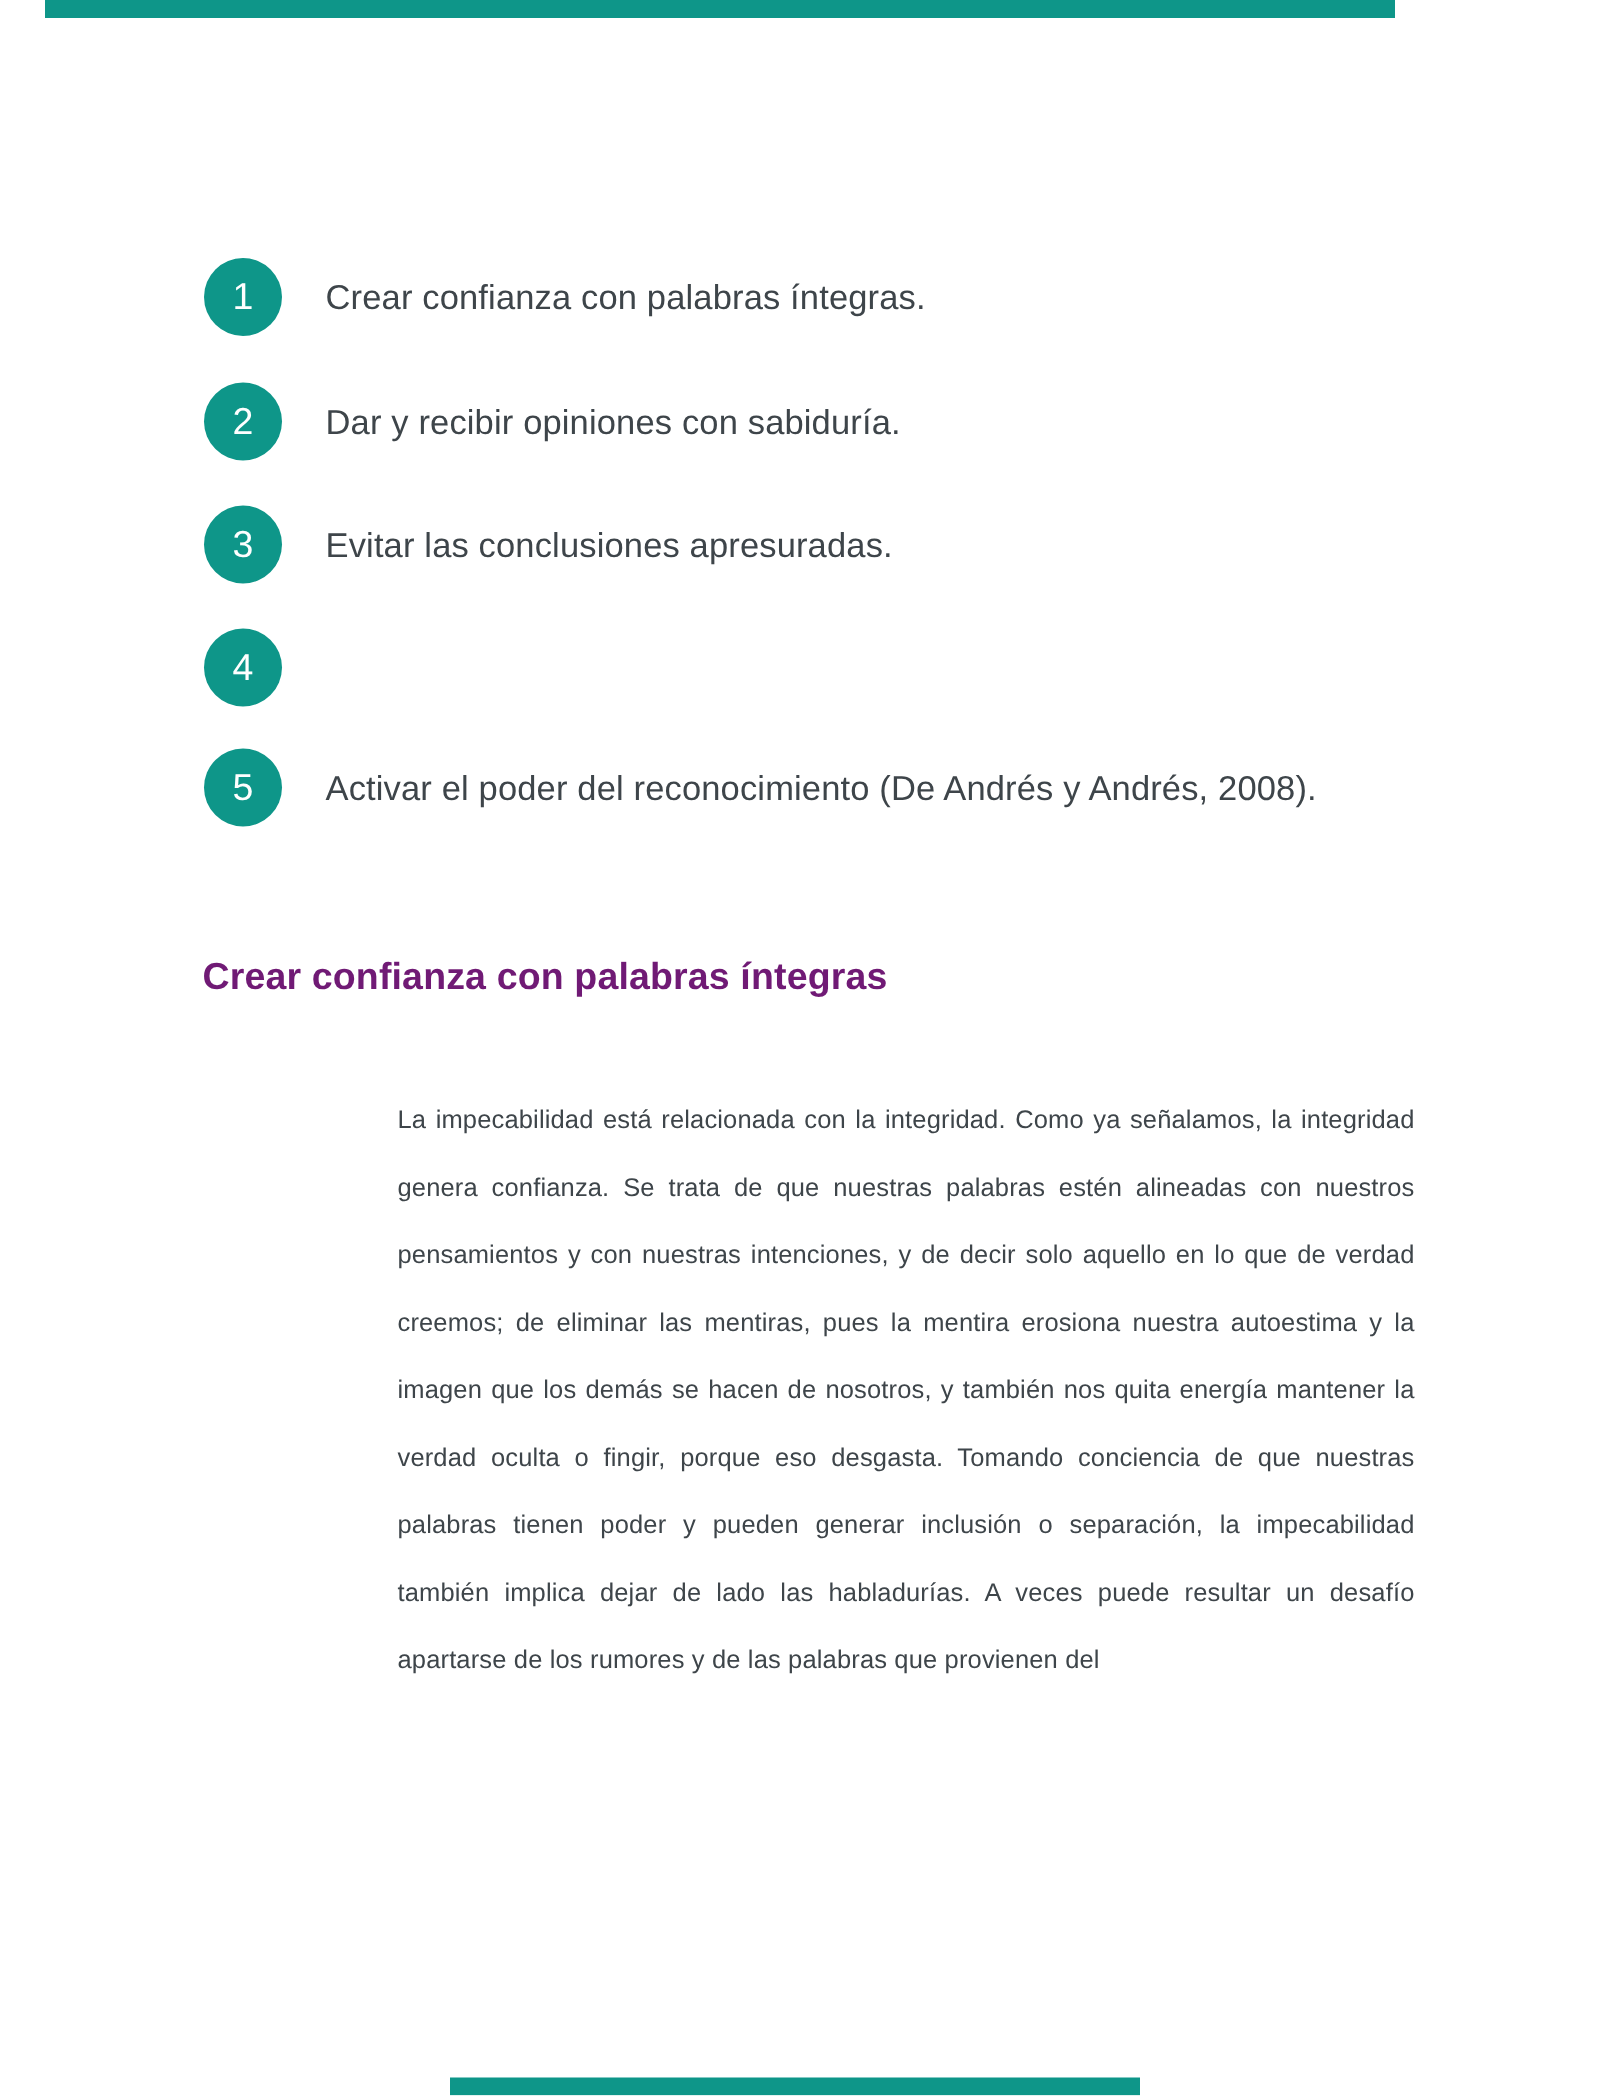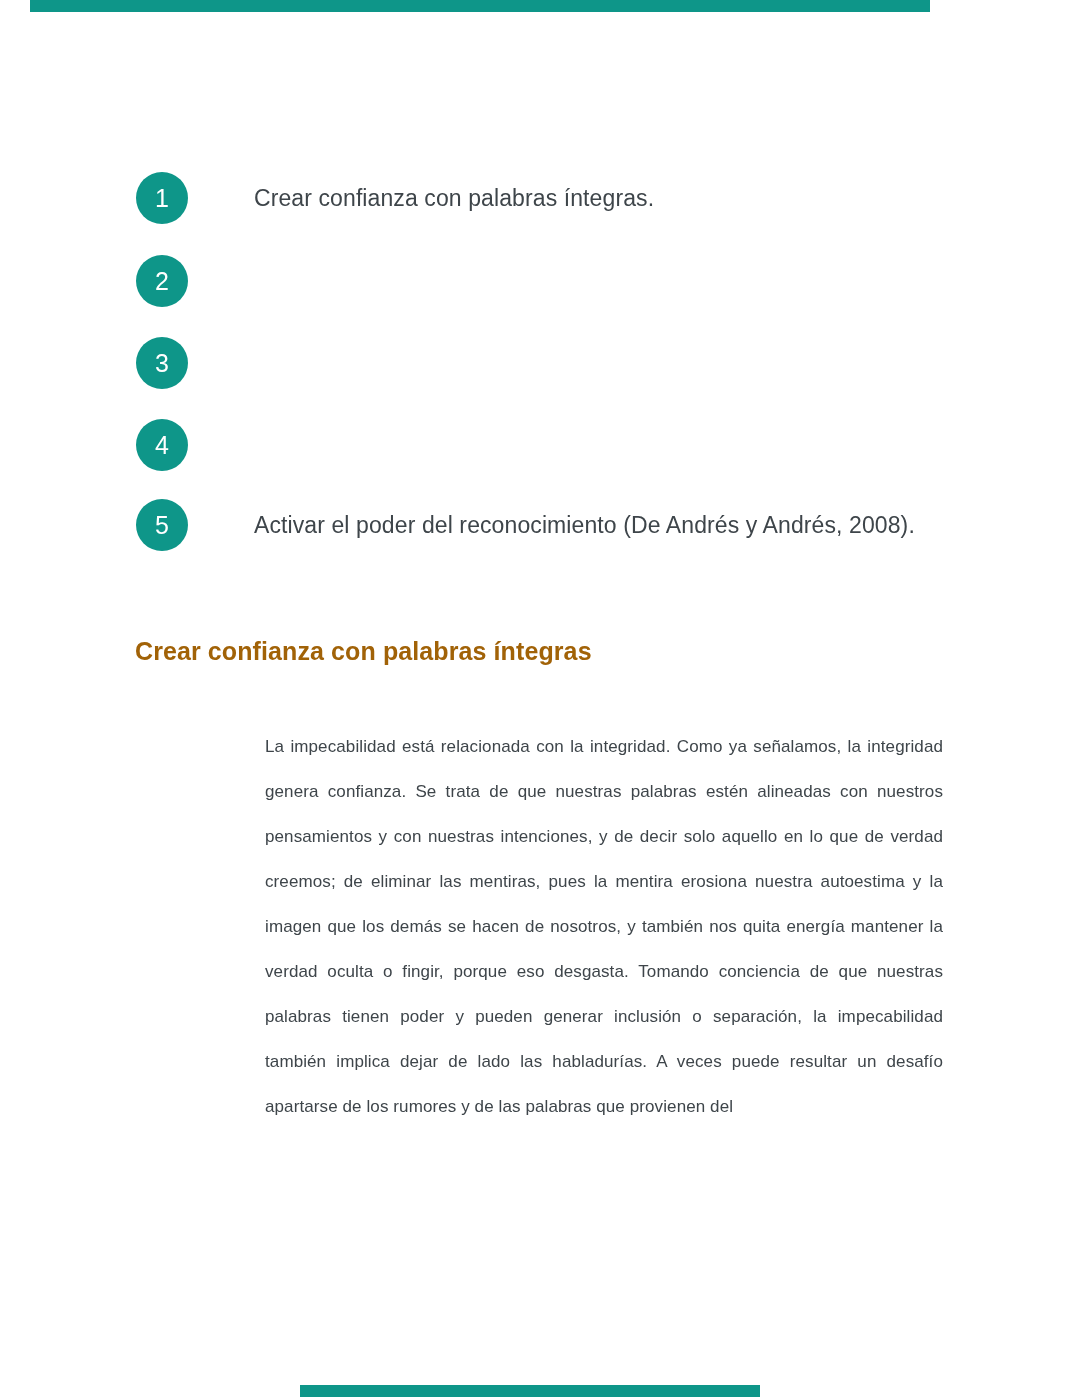--- a/index.html
+++ b/index.html
@@ -45,38 +45,38 @@
     border-radius: 50%;
     background: #0E9689;
     color: #ffffff;
     font-size: 25px;
     display: flex;
     align-items: center;
     justify-content: center;
     line-height: 1;
   }
   .row-text {
-    margin-left: 66px;
+    margin-left: 29px;
     font-size: 23px;
     color: #3E454A;
     letter-spacing: 0.1px;
     white-space: nowrap;
   }
   #row-1 { top: 172px; }
   #row-2 { top: 255px; }
   #row-3 { top: 337px; }
   #row-4 { top: 419px; }
   #row-5 { top: 499px; }
   #section-heading {
     position: absolute;
     left: 135px;
     top: 637px;
     font-size: 25px;
     font-weight: bold;
-    color: #a16207;
+    color: #701a75;
     letter-spacing: 0.1px;
   }
   #body-paragraph {
     position: absolute;
     left: 265px;
     top: 724px;
     width: 678px;
     font-size: 17px;
     line-height: 45px;
     color: #3E454A;
@@ -91,24 +91,26 @@
 
   <div id="top-bar" class="edge-bar"></div>
 
   <div id="row-1" class="list-row">
     <div class="num-badge">1</div>
     <div class="row-text">Crear confianza con palabras íntegras.</div>
   </div>
 
   <div id="row-2" class="list-row">
     <div class="num-badge">2</div>
+    <div class="row-text">Dar y recibir opiniones con sabiduría.</div>
   </div>
 
   <div id="row-3" class="list-row">
     <div class="num-badge">3</div>
+    <div class="row-text">Evitar las conclusiones apresuradas.</div>
   </div>
 
   <div id="row-4" class="list-row">
     <div class="num-badge">4</div>
   </div>
 
   <div id="row-5" class="list-row">
     <div class="num-badge">5</div>
     <div class="row-text">Activar el poder del reconocimiento (De Andrés y Andrés, 2008).</div>
   </div>

